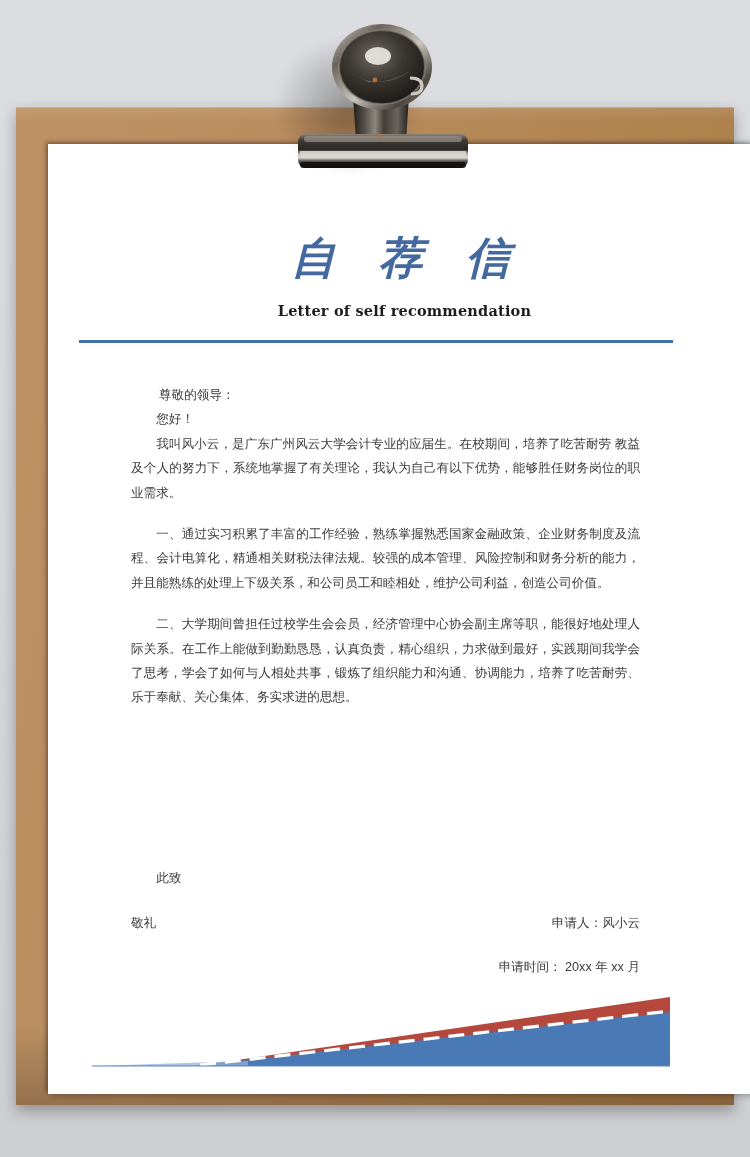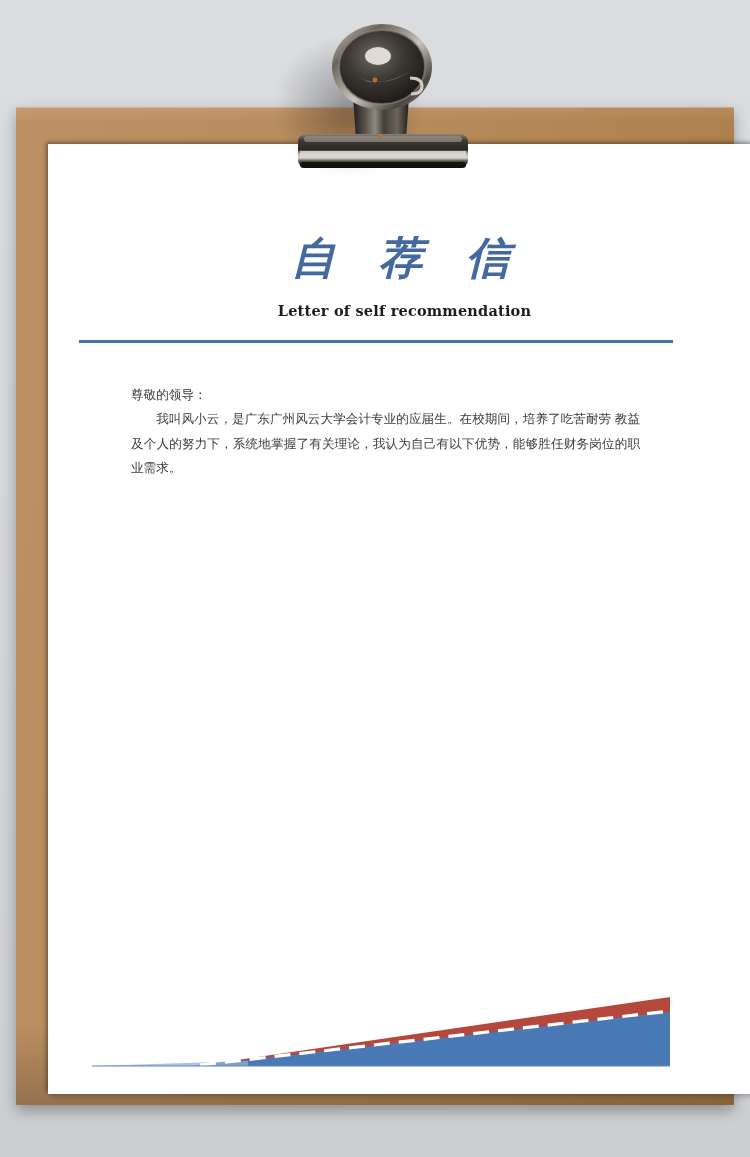--- a/index.html
+++ b/index.html
@@ -101,21 +101,21 @@
     font-size: 12.6px;
     line-height: 24.4px;
     text-align: justify;
     text-justify: inter-ideograph;
   }
   #body-text .p {
     margin: 0 0 17px 0;
   }
   #body-text .p.tight { margin-bottom: 0; }
   #body-text .indent { text-indent: 2em; }
-  #body-text .p.salute { margin-bottom: 0; }
+  #body-text .p.salute { margin-bottom: 0; margin-left: 28px; }
 
   
   #sign-block {
     position: absolute;
     left: 83px;
     top: 722px;
     width: 509px;
     color: #3b3b3b;
     font-size: 12.6px;
     line-height: 24px;
@@ -168,23 +168,32 @@
   </div>
 
   <div id="paper">
 
     <div id="doc-title">自 荐 信</div>
     <div id="doc-subtitle">Letter of self recommendation</div>
     <div id="title-rule"></div>
 
     <div id="body-text">
       <p class="p salute">尊敬的领导：</p>
+      <p class="p indent tight">您好！</p>
       <p class="p indent">我叫风小云，是广东广州风云大学会计专业的应届生。在校期间，培养了吃苦耐劳 教益及个人的努力下，系统地掌握了有关理论，我认为自己有以下优势，能够胜任财务岗位的职业需求。</p>
+      <p class="p indent">一、通过实习积累了丰富的工作经验，熟练掌握熟悉国家金融政策、企业财务制度及流程、会计电算化，精通相关财税法律法规。较强的成本管理、风险控制和财务分析的能力，并且能熟练的处理上下级关系，和公司员工和睦相处，维护公司利益，创造公司价值。</p>
+      <p class="p indent">二、大学期间曾担任过校学生会会员，经济管理中心协会副主席等职，能很好地处理人际关系。在工作上能做到勤勤恳恳，认真负责，精心组织，力求做到最好，实践期间我学会了思考，学会了如何与人相处共事，锻炼了组织能力和沟通、协调能力，培养了吃苦耐劳、乐于奉献、关心集体、务实求进的思想。</p>
     </div>
 
+    <div id="sign-block">
+      <div class="closing-1">此致</div>
+      <div class="closing-2">敬礼</div>
+      <div class="sign-right">申请人：风小云</div>
+      <div class="sign-date">申请时间： 20xx 年 xx 月</div>
+    </div>
 
     <svg id="footer-graphic" viewBox="0 0 653 110" preserveAspectRatio="none">
 
       <path id="wedge-upper" d="M 148 82 L 622 13 L 622 82 Z" fill="#b5483c"></path>
 
       <path id="wedge-lower" d="M 146 82 L 622 28 L 622 82 Z" fill="#4a7ab5"></path>
 
       <path id="wedge-tail" d="M 44 82 L 200 77 L 200 82 Z" fill="#8fb0d6" opacity="0.75"></path>
 
       <line id="wedge-dash" x1="152" y1="81" x2="622" y2="27" stroke="#ffffff" stroke-width="3.2" stroke-dasharray="16 9"></line>

